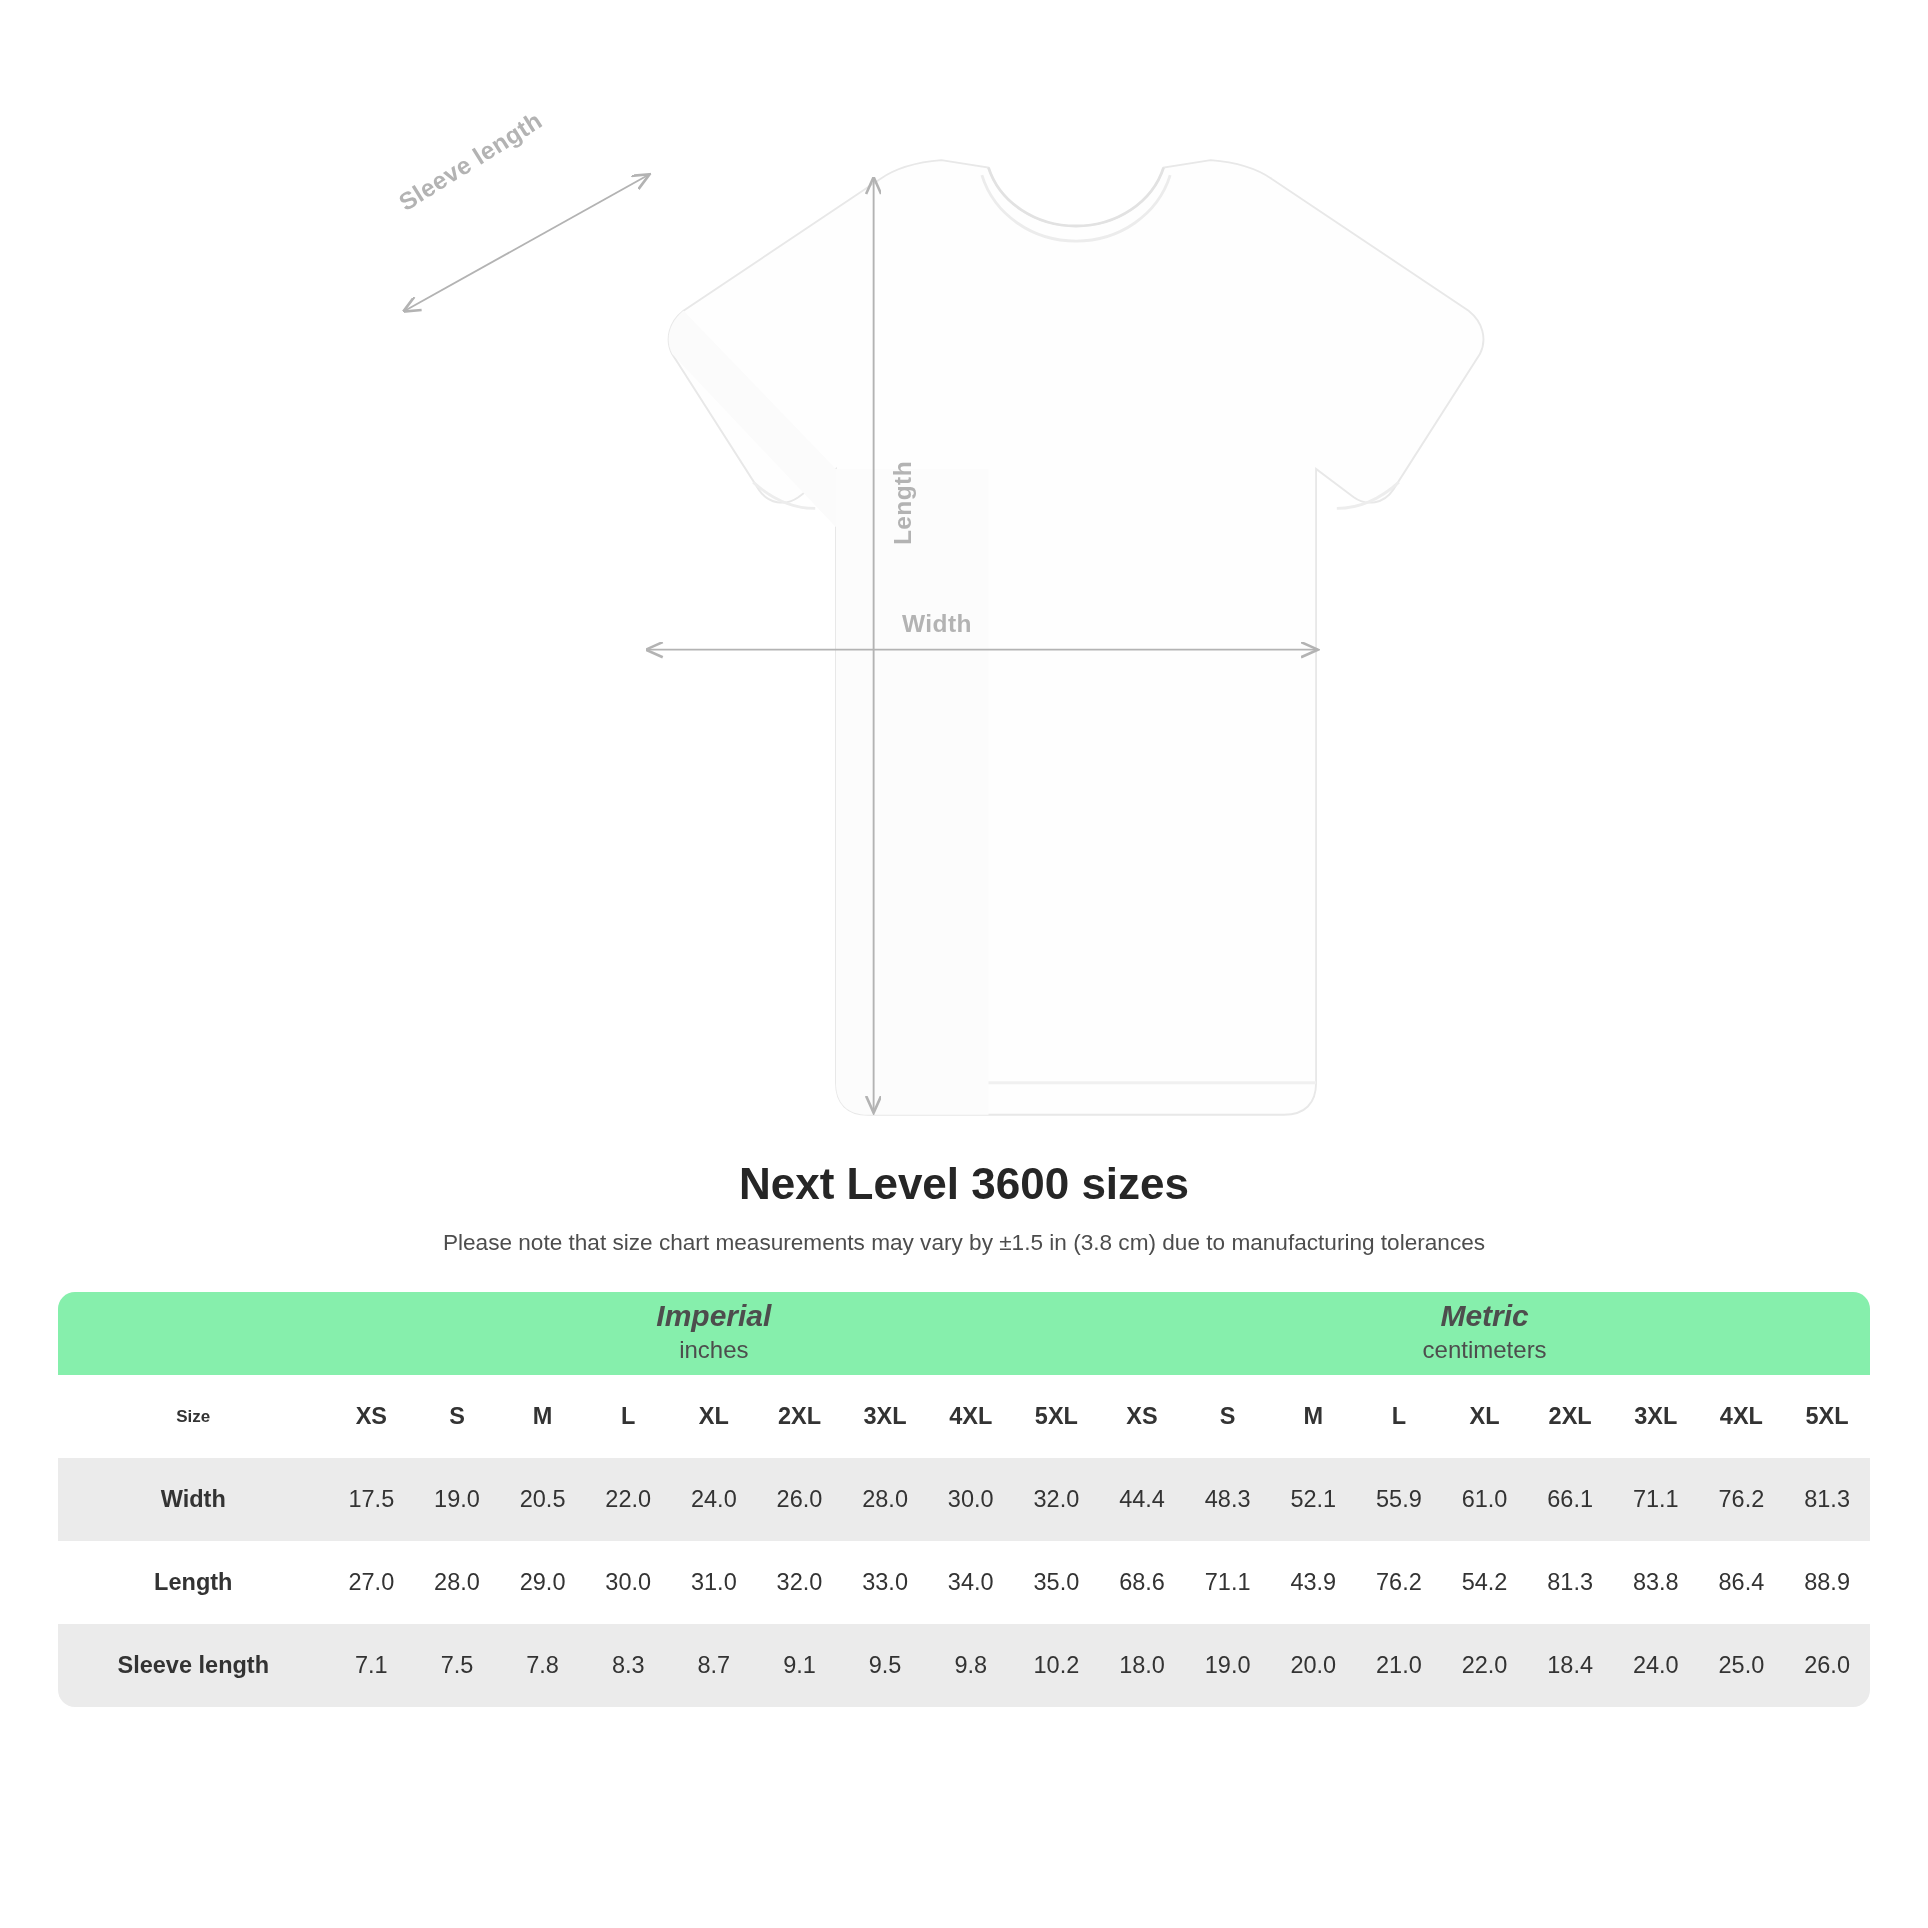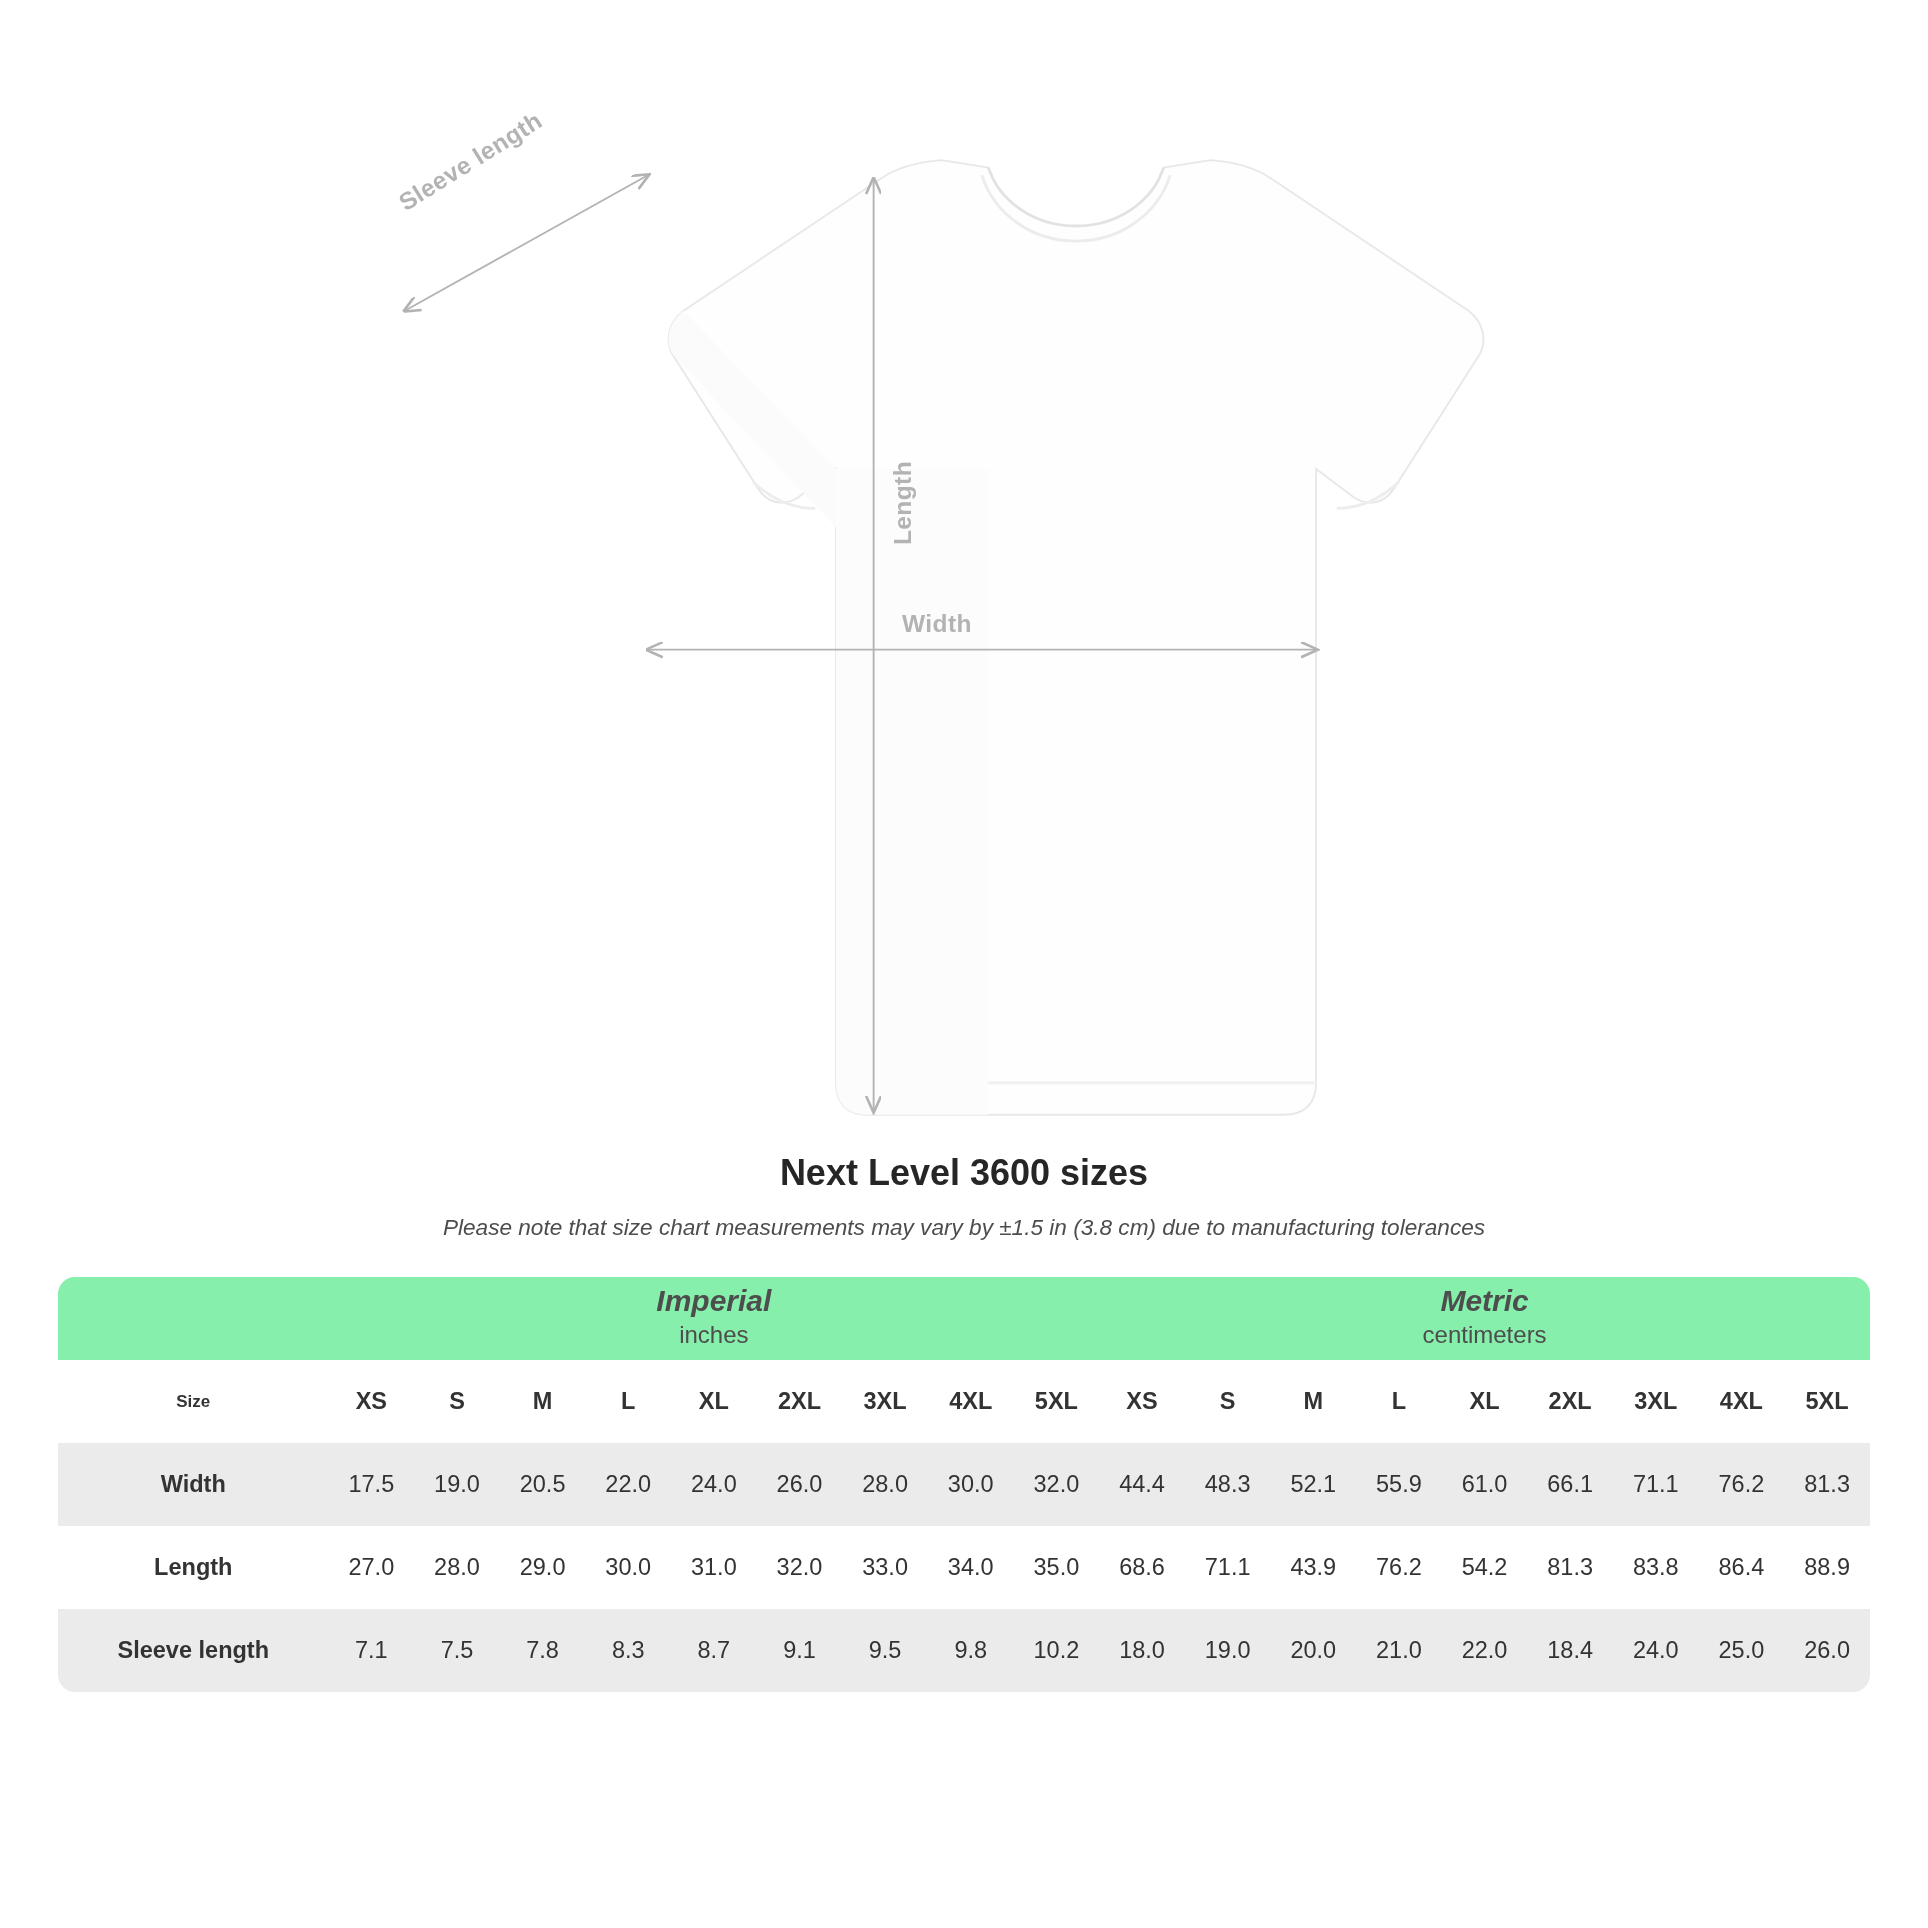--- a/index.html
+++ b/index.html
@@ -57,29 +57,28 @@
   .label-width {
     left: 902px;
     top: 610px;
     font-size: 24.5px;
     white-space: nowrap;
   }
 
   
   .chart-title {
     text-align: center;
-    font-size: 36px;
+    font-size: 44px;
     font-weight: bold;
     color: #262626;
-    margin-top: 8px;
+    margin-top: 15px;
   }
   .chart-note {
     text-align: center;
     font-size: 22.6px;
-    font-style: italic;
     color: #4d4d4d;
     margin-top: 21px;
   }
 
   
   .table-wrap {
     margin: 36px 58px 0 58px;
     border-radius: 17px;
     overflow: hidden;
     background: #ffffff;

